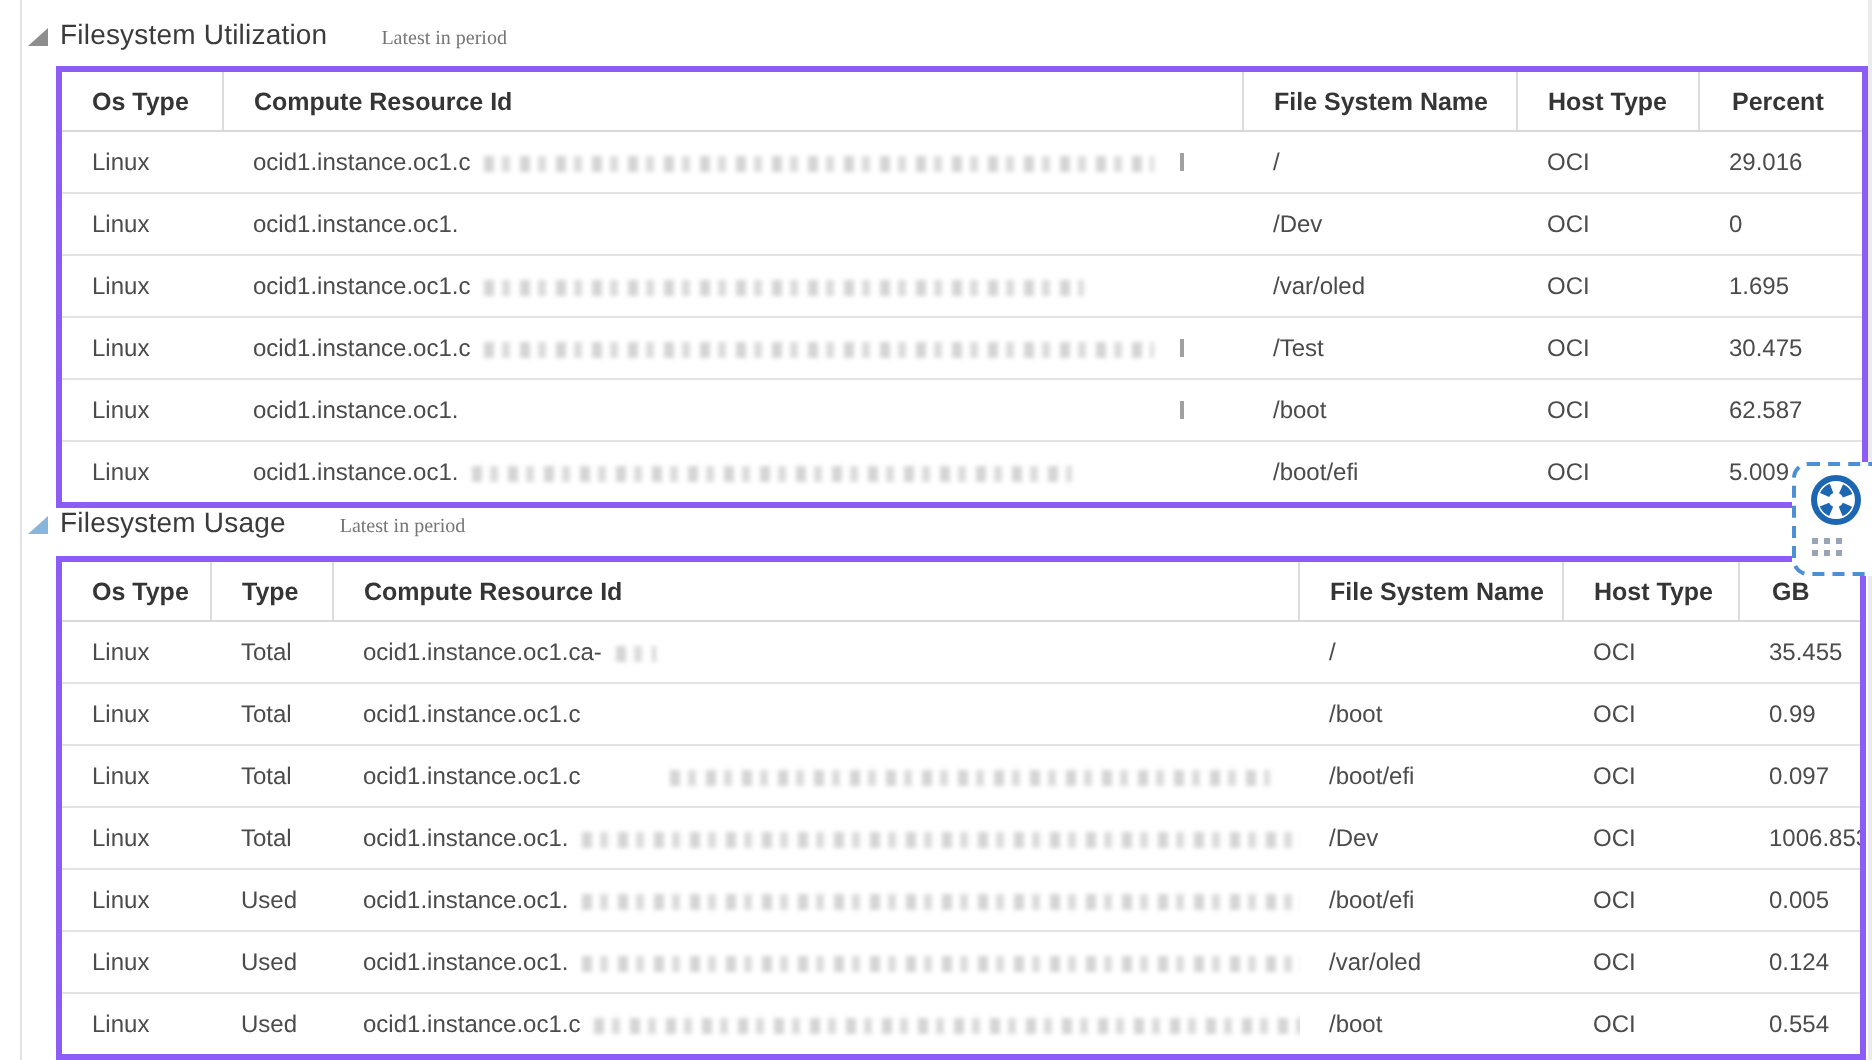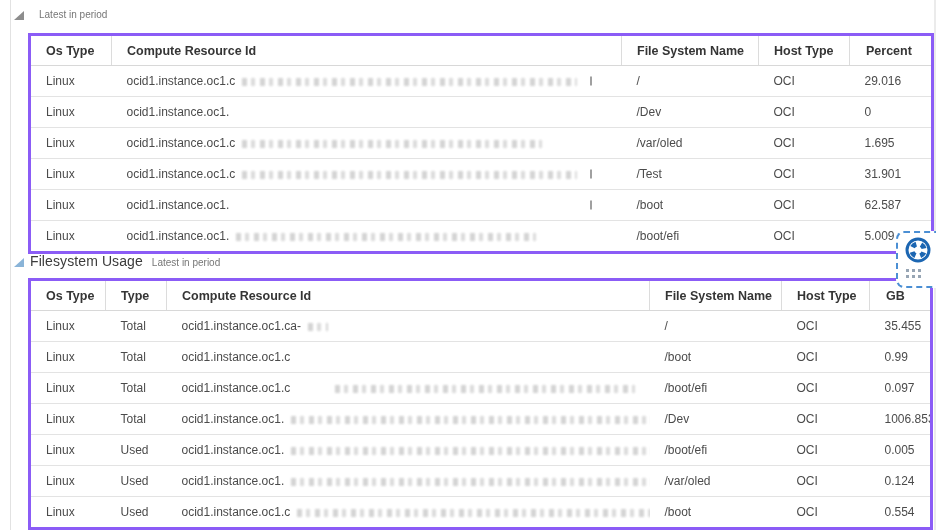--- a/index.html
+++ b/index.html
@@ -11,21 +11,21 @@
   }
   .page-left-border{position:absolute;left:10px;top:0;width:1px;height:530px;background:#e2e2e2;}
   .page-right-strip{position:absolute;right:0;top:0;width:2px;height:530px;background:#ebebeb;}
 
   
   .section-header{position:absolute;left:14px;display:flex;align-items:baseline;}
   .tri{width:0;height:0;border-left:10px solid transparent;border-bottom:9px solid #8d8d8d;
        align-self:center;margin-right:6px;margin-top:2px;cursor:pointer;}
   .tri.blue{border-bottom-color:#8ab4d8;}
   .sec-title{font-size:14px;font-weight:500;color:#3b3b3b;letter-spacing:.1px;}
-  .sec-sub{font-size:10px;color:#767676;margin-left:9px;}
+  .sec-sub{font-size:10px;color:#767676;margin-left:27px;font-family:Liberation Serif, serif;}
 
   
   table{position:absolute;border-collapse:collapse;table-layout:fixed;background:#fff;
         border:3px solid #8b5cf6;}
   th{height:29px;font-size:12.5px;font-weight:bold;color:#353535;text-align:left;
      padding:0 4px 0 15px;border-right:1px solid #dcdcdc;border-bottom:1px solid #d8d8d8;
      white-space:nowrap;overflow:hidden;}
   th:last-child{border-right:none;padding-left:16px;}
   td{height:30px;font-size:12px;color:#4b4b4b;padding:0 4px 0 15px;
      border-bottom:1px solid #e3e3e3;white-space:nowrap;overflow:hidden;position:relative;}
@@ -54,20 +54,21 @@
   .dots i{width:3px;height:3px;background:#97a5b4;display:block;}
 </style>
 </head>
 <body>
 
 <div class="page-left-border"></div>
 <div class="page-right-strip"></div>
 
 <div class="section-header" style="top:9px;">
   <span class="tri"></span>
+  <span class="sec-title">Filesystem Utilization</span>
   <span class="sec-sub">Latest in period</span>
 </div>
 
 <table id="table-utilization">
   <colgroup>
       <col style="width:82px">
       <col style="width:510px">
       <col style="width:137px">
       <col style="width:91px">
       <col style="width:83px">
@@ -101,21 +102,21 @@
       <td><span>ocid1.instance.oc1.c</span><span class="smudge sm-m"></span></td>
       <td>/var/oled</td>
       <td>OCI</td>
       <td>1.695</td>
     </tr>
     <tr>
       <td>Linux</td>
       <td><span>ocid1.instance.oc1.c</span><span class="smudge sm-l"></span><span class="artifact"></span></td>
       <td>/Test</td>
       <td>OCI</td>
-      <td>31.901</td>
+      <td>30.475</td>
     </tr>
     <tr>
       <td>Linux</td>
       <td><span>ocid1.instance.oc1.</span><span class="artifact"></span></td>
       <td>/boot</td>
       <td>OCI</td>
       <td>62.587</td>
     </tr>
     <tr>
       <td>Linux</td>

